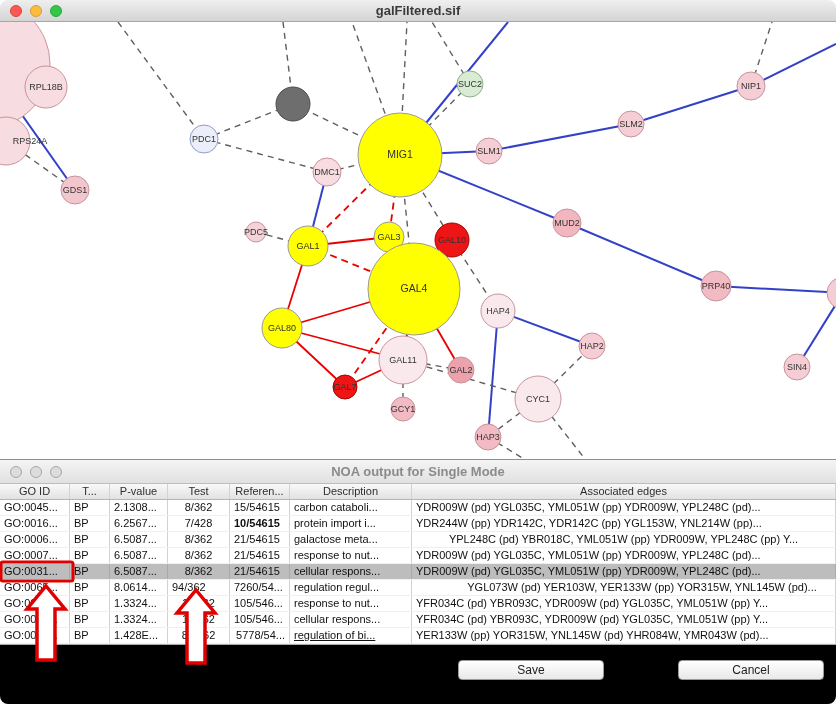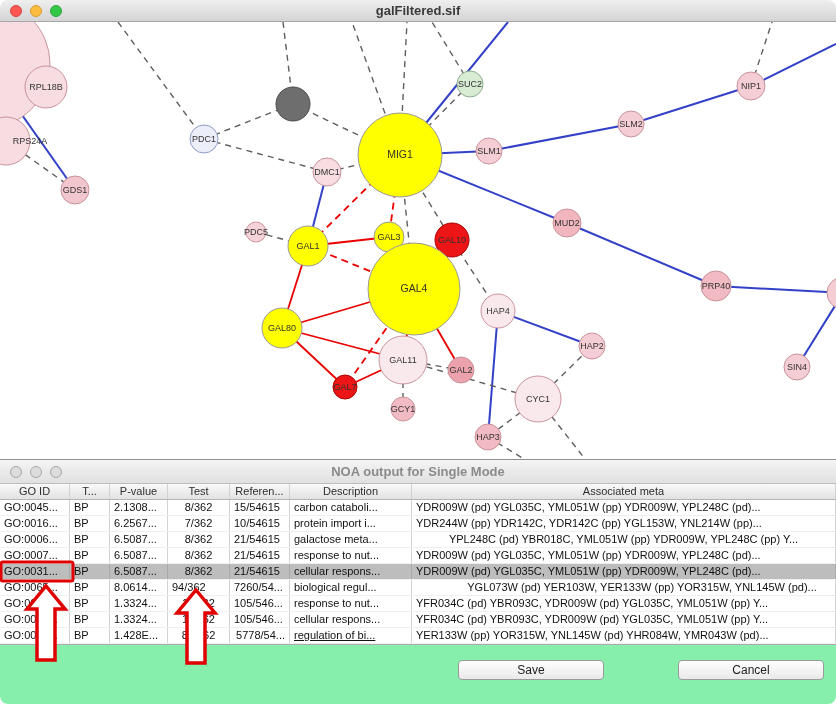--- a/index.html
+++ b/index.html
@@ -1,20 +1,20 @@
 <!DOCTYPE html>
 <html style="--edge-blue: #3340c8; --edge-dash: #5f5f5f; --edge-red: #ea0000;"><head>
 <meta charset="utf-8">
 <style>
   *{margin:0;padding:0;box-sizing:border-box}
   html,body{width:836px;height:704px;overflow:hidden}
   body{font-family:"Liberation Sans",sans-serif;background:#fff;position:relative}
   .window{position:absolute;left:0;width:836px}
   #net-window{top:0;height:460px;background:#fff;border-radius:8px 8px 0 0;overflow:hidden;border-bottom:1px solid #8f8f8f}
-  #noa-window{top:460px;height:244px;background:#86efac;border-radius:0 0 8px 8px;overflow:hidden}
+  #noa-window{top:460px;height:244px;background:#000000;border-radius:0 0 8px 8px;overflow:hidden}
   .titlebar{height:22px;background:linear-gradient(#efefef,#d4d4d4);border-bottom:1px solid #a6a6a6;display:flex;align-items:center;justify-content:center;position:relative}
   #noa-window .titlebar{height:24px;background:linear-gradient(#f4f4f4,#e1e1e1);border-bottom:1px solid #bdbdbd}
   .title{font-size:13px;font-weight:700;color:#3a3a3a}
   #noa-window .title{color:#8b8b8b}
   .lights{position:absolute;left:10px;top:0;height:100%;display:flex;align-items:center;gap:8px}
   .light{width:12px;height:12px;border-radius:50%;border:1px solid #999;display:inline-block}
   .light.red{border-color:#d8433c}
   .light.yellow{border-color:#d89c34}
   .light.green{border-color:#2ca63c}
   .light.inactive{background:#dcdcdc;border-color:#a8a8a8}
@@ -170,38 +170,38 @@
     <span class="title">NOA output for Single Mode</span>
   </div>
   <div class="table">
     <div class="trow thead" id="thead">
         <div class="tcell th" style="flex: 0 0 70px;">GO ID</div>
         <div class="tcell th" style="flex: 0 0 40px;">T...</div>
         <div class="tcell th" style="flex: 0 0 58px;">P-value</div>
         <div class="tcell th" style="flex: 0 0 62px;">Test</div>
         <div class="tcell th" style="flex: 0 0 60px;">Referen...</div>
         <div class="tcell th" style="flex: 0 0 122px;">Description</div>
-        <div class="tcell th" style="flex: 1 1 0px;">Associated meta</div>
+        <div class="tcell th" style="flex: 1 1 0px;">Associated edges</div>
       </div>
     <div id="tbody">
         <div class="trow">
           <div class="tcell" style="flex: 0 0 70px; text-align: left;">GO:0045...</div>
           <div class="tcell" style="flex: 0 0 40px; text-align: left;">BP</div>
           <div class="tcell" style="flex: 0 0 58px; text-align: left;">2.1308...</div>
           <div class="tcell" style="flex: 0 0 62px; text-align: center;">8/362</div>
           <div class="tcell" style="flex: 0 0 60px; text-align: left;">15/54615</div>
           <div class="tcell" style="flex: 0 0 122px; text-align: left;">carbon cataboli...</div>
           <div class="tcell" style="flex: 1 1 0px; text-align: left;">YDR009W (pd) YGL035C, YML051W (pp) YDR009W, YPL248C (pd)...</div>
         </div>
         <div class="trow">
           <div class="tcell" style="flex: 0 0 70px; text-align: left;">GO:0016...</div>
           <div class="tcell" style="flex: 0 0 40px; text-align: left;">BP</div>
           <div class="tcell" style="flex: 0 0 58px; text-align: left;">6.2567...</div>
-          <div class="tcell" style="flex: 0 0 62px; text-align: center;">7/362</div>
-          <div class="tcell" style="flex: 0 0 60px; text-align: left;">10/54615</div>
+          <div class="tcell" style="flex: 0 0 62px; text-align: center;">7/428</div>
+          <div class="tcell" style="flex: 0 0 60px; text-align: left; font-weight: bold;">10/54615</div>
           <div class="tcell" style="flex: 0 0 122px; text-align: left;">protein import i...</div>
           <div class="tcell" style="flex: 1 1 0px; text-align: left;">YDR244W (pp) YDR142C, YDR142C (pp) YGL153W, YNL214W (pp)...</div>
         </div>
         <div class="trow">
           <div class="tcell" style="flex: 0 0 70px; text-align: left;">GO:0006...</div>
           <div class="tcell" style="flex: 0 0 40px; text-align: left;">BP</div>
           <div class="tcell" style="flex: 0 0 58px; text-align: left;">6.5087...</div>
           <div class="tcell" style="flex: 0 0 62px; text-align: center;">8/362</div>
           <div class="tcell" style="flex: 0 0 60px; text-align: left;">21/54615</div>
           <div class="tcell" style="flex: 0 0 122px; text-align: left;">galactose meta...</div>
@@ -224,21 +224,21 @@
           <div class="tcell" style="flex: 0 0 60px; text-align: left;">21/54615</div>
           <div class="tcell" style="flex: 0 0 122px; text-align: left;">cellular respons...</div>
           <div class="tcell" style="flex: 1 1 0px; text-align: left;">YDR009W (pd) YGL035C, YML051W (pp) YDR009W, YPL248C (pd)...</div>
         </div>
         <div class="trow">
           <div class="tcell" style="flex: 0 0 70px; text-align: left;">GO:0065...</div>
           <div class="tcell" style="flex: 0 0 40px; text-align: left;">BP</div>
           <div class="tcell" style="flex: 0 0 58px; text-align: left;">8.0614...</div>
           <div class="tcell" style="flex: 0 0 62px; text-align: left;">94/362</div>
           <div class="tcell" style="flex: 0 0 60px; text-align: left;">7260/54...</div>
-          <div class="tcell" style="flex: 0 0 122px; text-align: left;">biological regul...</div>
+          <div class="tcell" style="flex: 0 0 122px; text-align: left;">regulation regul...</div>
           <div class="tcell" style="flex: 1 1 0px; text-align: center; margin-left: 37px;">YGL073W (pd) YER103W, YER133W (pp) YOR315W, YNL145W (pd)...</div>
         </div>
         <div class="trow">
           <div class="tcell" style="flex: 0 0 70px; text-align: left;">GO:0009...</div>
           <div class="tcell" style="flex: 0 0 40px; text-align: left;">BP</div>
           <div class="tcell" style="flex: 0 0 58px; text-align: left;">1.3324...</div>
           <div class="tcell" style="flex: 0 0 62px; text-align: center;">11/362</div>
           <div class="tcell" style="flex: 0 0 60px; text-align: left;">105/546...</div>
           <div class="tcell" style="flex: 0 0 122px; text-align: left;">response to nut...</div>
           <div class="tcell" style="flex: 1 1 0px; text-align: left;">YFR034C (pd) YBR093C, YDR009W (pd) YGL035C, YML051W (pp) Y...</div>

